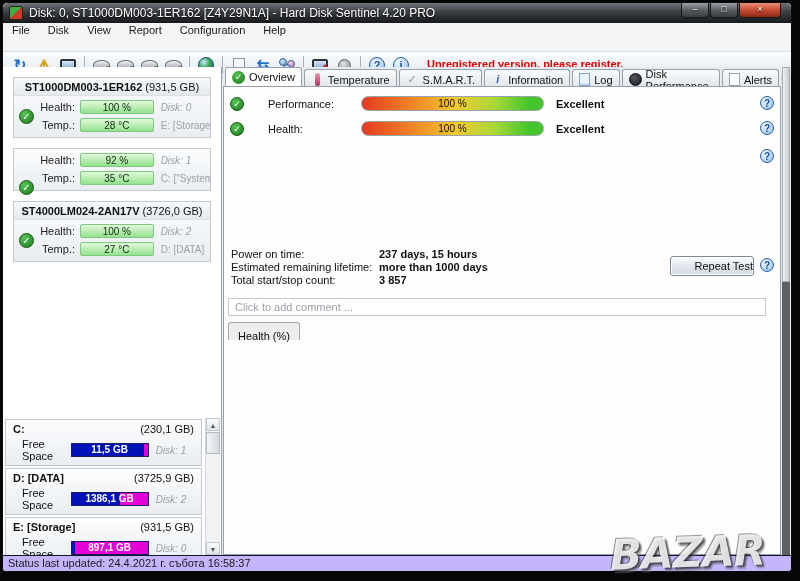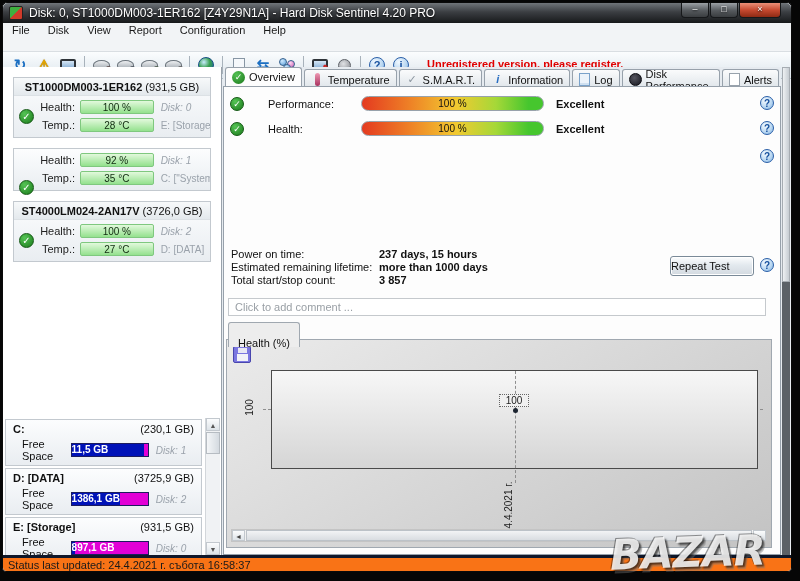--- a/index.html
+++ b/index.html
@@ -53,21 +53,21 @@
   .dp-right{margin-left:7px;color:#9aa2ab;font-size:10px;width:62px;overflow:hidden;white-space:nowrap;}
   .italic{font-style:italic;}
   
   .partitions{position:absolute;left:0;right:0;top:351px;bottom:0;overflow:hidden;background:#fff;}
   .part-panel{margin:1px 19px 2px 2px;border:1px solid #c3c9cf;background:linear-gradient(#fcfdfe,#e9edf1);padding:2px 0 3px;}
   .pp-header{display:flex;justify-content:space-between;font-size:11px;padding:1px 7px;color:#111;}
   .pp-label{font-weight:bold;}
   .pp-row{display:flex;align-items:center;margin:2px 0 0 16px;font-size:11px;color:#111;}
   .space-bar{position:relative;width:106px;height:14px;background:#0012b8;border:1px solid #1c1c5e;margin-left:7px;overflow:hidden;}
   .space-free{position:absolute;right:0;top:0;bottom:0;background:#e200d6;}
-  .space-text{position:relative;z-index:1;display:block;color:#fff;font-size:10px;font-weight:bold;text-align:left;line-height:12px;}
+  .space-text{position:relative;z-index:1;display:block;color:#fff;font-size:10px;font-weight:bold;text-align:center;line-height:12px;}
   .pscroll{position:absolute;right:1px;top:0;bottom:0;width:15px;background:#f0f2f4;border-left:1px solid #d2d6da;font-size:7px;color:#555;}
   .pscroll .arr{display:block;height:13px;text-align:center;line-height:13px;background:linear-gradient(#fbfcfd,#dde3e8);border:1px solid #c2c8ce;}
   .pscroll .arr.down{position:absolute;bottom:0;left:0;right:0;}
   .pscroll .thumb{display:block;height:22px;margin-top:1px;background:linear-gradient(90deg,#f4f6f8,#d4dae0);border:1px solid #b6bcc2;}
   
   .main{position:absolute;left:220px;top:64px;right:10px;bottom:16px;background:#e6ebf0;}
   .tabbar{height:19px;display:flex;padding-left:2px;}
   .tab{display:flex;align-items:center;gap:4px;padding:0 6px;font-size:11px;color:#111;height:20px;margin:2px 2px 0 0;
        border:1px solid #97a1ab;border-bottom:none;border-radius:3px 3px 0 0;background:linear-gradient(#fafbfc,#dee4e9);}
   .tab.active{background:#fdfdfd;height:19px;margin-top:0;position:relative;z-index:3;font-size:11px;}
@@ -92,46 +92,46 @@
          background:radial-gradient(circle at 35% 30%,#f4faff,#bcd9f2 55%,#7cb0e2);color:#16509e;
          font-size:10px;font-weight:bold;text-align:center;line-height:13px;}
   .green-box{position:absolute;left:4px;top:57px;width:538px;height:96px;background:#c9f2c3;border:1px solid #9bc49b;
              font-size:11px;padding:4px 8px;line-height:14px;color:#343d34;}
   .green-box .strong{font-weight:bold;color:#174f17;margin-top:14px;}
   .stats{position:absolute;left:7px;top:161px;}
   .stat-row{display:flex;font-size:11px;line-height:13px;color:#111;}
   .stat-label{width:148px;}
   .stat-value{font-weight:bold;}
   .repeat-btn{position:absolute;right:26px;top:169px;width:84px;height:20px;border:1px solid #7a8a98;border-radius:3px;
-              background:linear-gradient(#fcfdfe,#e3e9ee 45%,#d3dae0);font-size:11px;text-align:left;line-height:18px;color:#111;
+              background:linear-gradient(#fcfdfe,#e3e9ee 45%,#d3dae0);font-size:11px;text-align:right;line-height:18px;color:#111;
               box-shadow:inset 0 0 0 1px #fff;}
   .comment{position:absolute;left:4px;top:211px;width:538px;height:18px;border:1px solid #c5c9cd;background:#fff;
            color:#9aa0a6;font-size:11px;line-height:17px;padding-left:6px;}
-  .chart-tab{position:absolute;left:4px;top:235px;height:18px;padding:12px 9px;border:1px solid #a0a8b0;border-bottom:none;
+  .chart-tab{position:absolute;left:4px;top:235px;height:18px;padding:5px 9px;border:1px solid #a0a8b0;border-bottom:none;
              border-radius:3px 3px 0 0;background:#ededed;font-size:11px;line-height:17px;color:#111;z-index:2;}
   .chart-panel{position:absolute;left:2px;top:252px;width:546px;height:209px;border:1px solid #a0a8b0;
                background:linear-gradient(150deg,#ebebeb,#c3c3c3);}
   .save-btn{position:absolute;left:6px;top:6px;width:18px;height:17px;background:#7b77e0;border:1px solid #4946ae;border-radius:2px;}
   .save-btn i{position:absolute;left:4px;top:1px;width:9px;height:5px;background:#e8e8f4;}
   .save-btn b{position:absolute;left:3px;bottom:1px;width:11px;height:7px;background:#f2f2f8;}
   .plot{position:absolute;left:44px;top:30px;width:487px;height:99px;border:1px solid #4a4a4a;background:linear-gradient(#f7f7f7,#d5d5d5);}
   .hline{position:absolute;left:36px;right:8px;top:69px;border-top:1px dashed #8e8e8e;}
   .vline{position:absolute;left:243px;top:0;height:112px;border-left:1px dashed #8e8e8e;}
   .point{position:absolute;left:241px;top:37px;width:5px;height:5px;border-radius:50%;background:#1c2430;}
   .plabel{position:absolute;left:227px;top:23px;width:30px;height:13px;border:1px dotted #666;background:#f0f0f0;
           font-size:10px;text-align:center;line-height:12px;color:#222;}
   .ytick{position:absolute;left:14px;top:62px;font-size:10px;color:#222;transform:rotate(-90deg);}
   .xlabel{position:absolute;left:276px;top:136px;font-size:10px;color:#222;writing-mode:vertical-rl;transform:rotate(180deg);height:58px;}
   .hscroll{position:absolute;left:4px;right:4px;bottom:5px;height:13px;background:#f1f1f1;border:1px solid #c4c4c4;
            display:flex;align-items:stretch;font-size:7px;color:#444;}
   .hscroll .harr{width:13px;text-align:center;line-height:11px;background:linear-gradient(#fbfcfd,#dde3e8);border:1px solid #c2c8ce;}
   .hscroll .hthumb{flex:1;margin:0 1px;background:linear-gradient(#f2f3f5,#d9dde1);border:1px solid #bcc2c8;}
   .vscroll{position:absolute;right:1px;top:64px;width:8px;bottom:16px;background:#5b6167;}
   .vscroll .vthumb{position:absolute;left:0;right:0;top:0;height:44%;background:linear-gradient(90deg,#eef1f3,#c6ccd2);border:1px solid #a6acb2;}
-  .statusbar{position:absolute;left:0;right:0;bottom:0;height:16px;background:#f97316;border-top:3px solid #0f172a;
+  .statusbar{position:absolute;left:0;right:0;bottom:0;height:16px;background:#c4b5fd;border-top:1px solid #0f172a;
              font-size:11px;line-height:14px;padding-left:5px;color:#1a1a1a;border-radius:0 0 4px 4px;}
   .watermark{position:absolute;left:610px;top:528px;font-family:"DejaVu Sans",sans-serif;font-size:42px;font-weight:bold;
              font-style:italic;letter-spacing:-1px;color:rgba(255,255,255,.85);transform:rotate(-2deg);z-index:60;
              text-shadow:2px 2px 2px rgba(0,0,0,.6),-1px -1px 0 rgba(0,0,0,.4),3px 4px 0 rgba(130,130,130,.4);}
 </style>
 </head>
 <body>
 
 <div id="screen">
   <div class="window">
@@ -386,39 +386,20 @@
             <span class="stat-label">Total start/stop count:</span>
             <span class="stat-value">3 857</span>
           </div>
         </div>
 
         <div class="repeat-btn">Repeat Test</div>
 
         <div class="comment">Click to add comment ...</div>
 
         <div class="chart-tab">Health (%)</div>
-        <div class="chart-panel">
-          <span class="save-btn">
-              <i></i>
-              <b></b>
-            </span>
-          <span class="ytick">100</span>
-          <div class="hline"></div>
-          <div class="plot">
-            <div class="vline"></div>
-            <div class="point"></div>
-            <div class="plabel">100</div>
-          </div>
-          <span class="xlabel">24.4.2021 г.</span>
-          <div class="hscroll">
-            <span class="harr">◄</span>
-            <span class="hthumb"></span>
-            <span class="harr">►</span>
-          </div>
-        </div>
       </div>
     </div>
 
     <div class="vscroll">
         <span class="vthumb"></span>
       </div>
 
     <div class="statusbar">
       <span>Status last updated: 24.4.2021 г. събота 16:58:37</span>
     </div>

